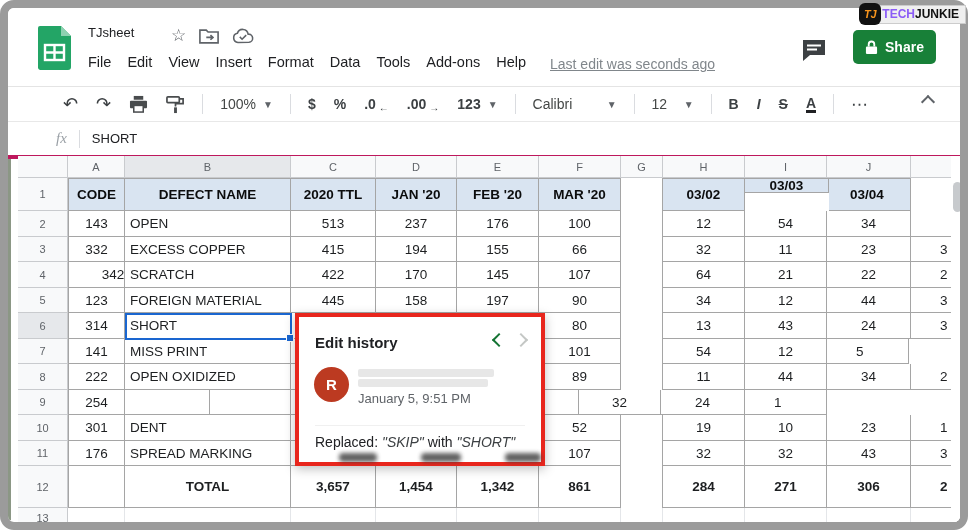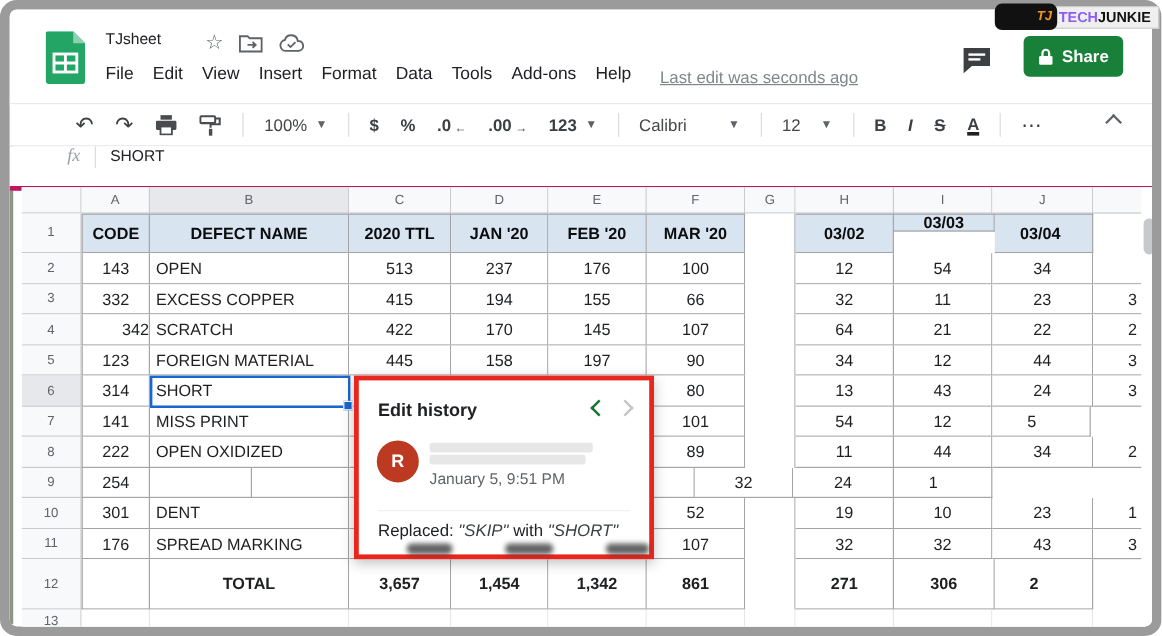--- a/index.html
+++ b/index.html
@@ -4,21 +4,21 @@
 <style>
   html,body{margin:0;padding:0;background:#fff;font-family:"Liberation Sans",sans-serif;}
   .wrap{position:relative;width:968px;height:530px;overflow:hidden;}
   .stage{position:absolute;left:0;top:0;width:968px;height:530px;box-sizing:border-box;
          border:8px solid #9b9b9b;border-radius:14px;background:#fff;overflow:hidden;}
   .edge-strip{position:absolute;left:0;top:80px;width:3px;height:432px;background:#6e7d66;opacity:.8;}
 
   
   .badge{position:absolute;top:3px;right:2px;display:flex;align-items:center;z-index:60;}
   .badge .tjcírc{width:22px;height:22px;background:#111;border-radius:6px;color:#f7941d;
-        font-weight:bold;font-style:italic;font-size:11px;display:flex;align-items:center;justify-content:center;padding-left:30px;}
+        font-weight:bold;font-style:italic;font-size:11px;display:flex;align-items:center;justify-content:center;}
   .badge .lbl{background:#efefef;border:1px solid #ccc;padding:1px 6px 2px 4px;font-size:12px;font-weight:bold;margin-left:-4px;}
   .badge .lbl .t{color:#8b5cf6;} .badge .lbl .j{color:#111;}
 
   
   .topbar{position:absolute;left:0;top:0;right:0;height:78px;border-bottom:1px solid #e4e4e4;background:#fff;}
   .sheets-logo{position:absolute;left:30px;top:18px;}
   .doc-title{position:absolute;left:80px;top:17px;font-size:13px;color:#202124;}
   .title-icons{position:absolute;left:163px;top:18px;display:flex;gap:13px;color:#5f6368;align-items:center;}
   .title-icons .uicon{font-size:17px;line-height:20px;}
   .menubar{position:absolute;left:80px;top:46px;display:flex;gap:16px;font-size:14.5px;color:#202124;}
@@ -38,21 +38,21 @@
   .tb.fmt{font-weight:bold;color:#3c4043;}
   .tb .mini-arrow{font-size:10px;position:relative;top:3px;}
   .tb-strike{text-decoration:line-through;}
   .tb-color{border-bottom:3px solid #202124;line-height:14px;}
   .collapse{position:absolute;right:26px;top:86px;width:12px;height:12px;}
   .collapse::before{content:"";position:absolute;left:1px;top:3px;width:8px;height:8px;
         border-left:2px solid #5f6368;border-top:2px solid #5f6368;transform:rotate(45deg);}
 
   
   .fxbar{position:absolute;left:0;top:114px;right:0;height:33px;border-bottom:4px solid #be185d;
-         display:flex;align-items:flex-start;background:#fff;}
+         display:flex;align-items:center;background:#fff;}
   .fx{font-style:italic;color:#9aa0a6;font-size:15px;margin-left:48px;font-family:"Liberation Serif",serif;}
   .fxdiv{width:1px;height:18px;background:#dadce0;margin:0 12px;}
   .fxval{font-size:13px;color:#202124;}
 
   
   .sheet{position:absolute;left:10px;top:148px;width:946px;height:371px;overflow:hidden;background:#fff;}
   .grow{display:flex;}
   .chdr,.rhdr{background:#f8f9fa;color:#5f6368;font-size:11px;display:flex;align-items:center;justify-content:center;
         box-sizing:border-box;border-right:1px solid #c9cbce;border-bottom:1px solid #c9cbce;flex:none;}
   .chdr.sel,.rhdr.sel{background:#e6e8eb;}
@@ -392,20 +392,21 @@
           </div>
           <div class="grow" style="height: 42px;">
             <div class="rhdr" style="width: 50px; height: 42px;">12</div>
             <div class="cell b bleft bold" style="width: 57px; height: 42px;"></div>
             <div class="cell b bold" style="width: 166px; height: 42px;">TOTAL</div>
             <div class="cell b bold" style="width: 85px; height: 42px;">3,657</div>
             <div class="cell b bold" style="width: 81px; height: 42px;">1,454</div>
             <div class="cell b bold" style="width: 82px; height: 42px;">1,342</div>
             <div class="cell b bold" style="width: 82px; height: 42px;">861</div>
             <div class="cell gcol bold" style="width: 42px; height: 42px;"></div>
+            <div class="cell b bold" style="width: 82px; height: 42px;">284</div>
             <div class="cell b bold" style="width: 82px; height: 42px;">271</div>
             <div class="cell b bold" style="width: 84px; height: 42px;">306</div>
             <div class="cell b bold kcol" style="width: 82px; height: 42px;">2</div>
           </div>
           <div class="grow" style="height: 20px;">
             <div class="rhdr" style="width: 50px; height: 20px;">13</div>
             <div class="cell faint" style="width: 57px; height: 20px;"></div>
             <div class="cell faint left" style="width: 166px; height: 20px;"></div>
             <div class="cell faint" style="width: 85px; height: 20px;"></div>
             <div class="cell faint" style="width: 81px; height: 20px;"></div>

